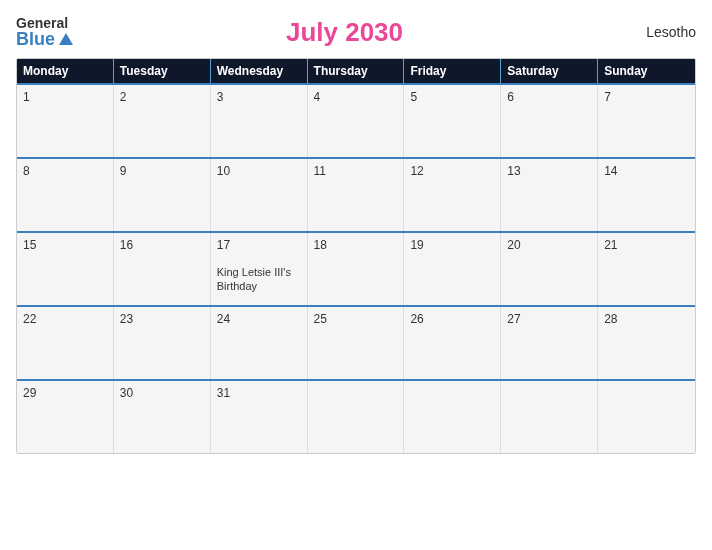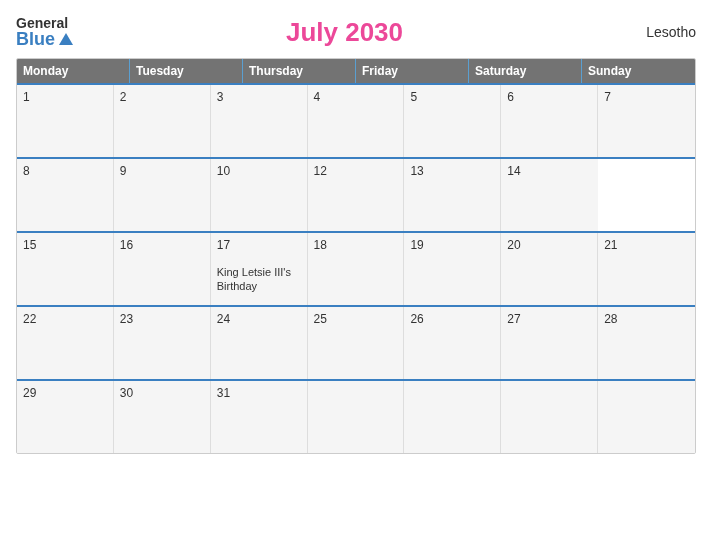--- a/index.html
+++ b/index.html
@@ -63,22 +63,22 @@
       text-align: right;
       min-width: 80px;
     }
     .calendar {
       border: 1px solid #ccc;
       border-radius: 2px;
       overflow: hidden;
     }
     .cal-header {
       display: grid;
-      grid-template-columns: repeat(6, 1fr);
-      background: #737373;
+      grid-template-columns: repeat(7, 1fr);
+      background: #0f172a;
     }
     .cal-header-cell {
       color: #fff;
       font-size: 12px;
       font-weight: bold;
       padding: 5px 6px;
       text-align: left;
       border-right: 1px solid #5a9fd1;
     }
     .cal-header-cell:last-child {
@@ -132,20 +132,21 @@
       </span>
     </div>
     <div class="title">July 2030</div>
     <div class="country">Lesotho</div>
   </div>
 
   <div class="calendar">
     <div class="cal-header">
       <div class="cal-header-cell">Monday</div>
       <div class="cal-header-cell">Tuesday</div>
+      <div class="cal-header-cell">Wednesday</div>
       <div class="cal-header-cell">Thursday</div>
       <div class="cal-header-cell">Friday</div>
       <div class="cal-header-cell">Saturday</div>
       <div class="cal-header-cell">Sunday</div>
     </div>
     <div class="cal-body" id="cal-body">
     <div class="cal-week">
           <div class="cal-cell">
             <span class="day-number">1</span>
           </div>
@@ -172,20 +173,23 @@
           <div class="cal-cell">
             <span class="day-number">8</span>
           </div>
           <div class="cal-cell">
             <span class="day-number">9</span>
           </div>
           <div class="cal-cell">
             <span class="day-number">10</span>
           </div>
           <div class="cal-cell">
+            <span class="day-number">11</span>
+          </div>
+          <div class="cal-cell">
             <span class="day-number">12</span>
           </div>
           <div class="cal-cell">
             <span class="day-number">13</span>
           </div>
           <div class="cal-cell">
             <span class="day-number">14</span>
           </div>
         </div>
         <div class="cal-week">

